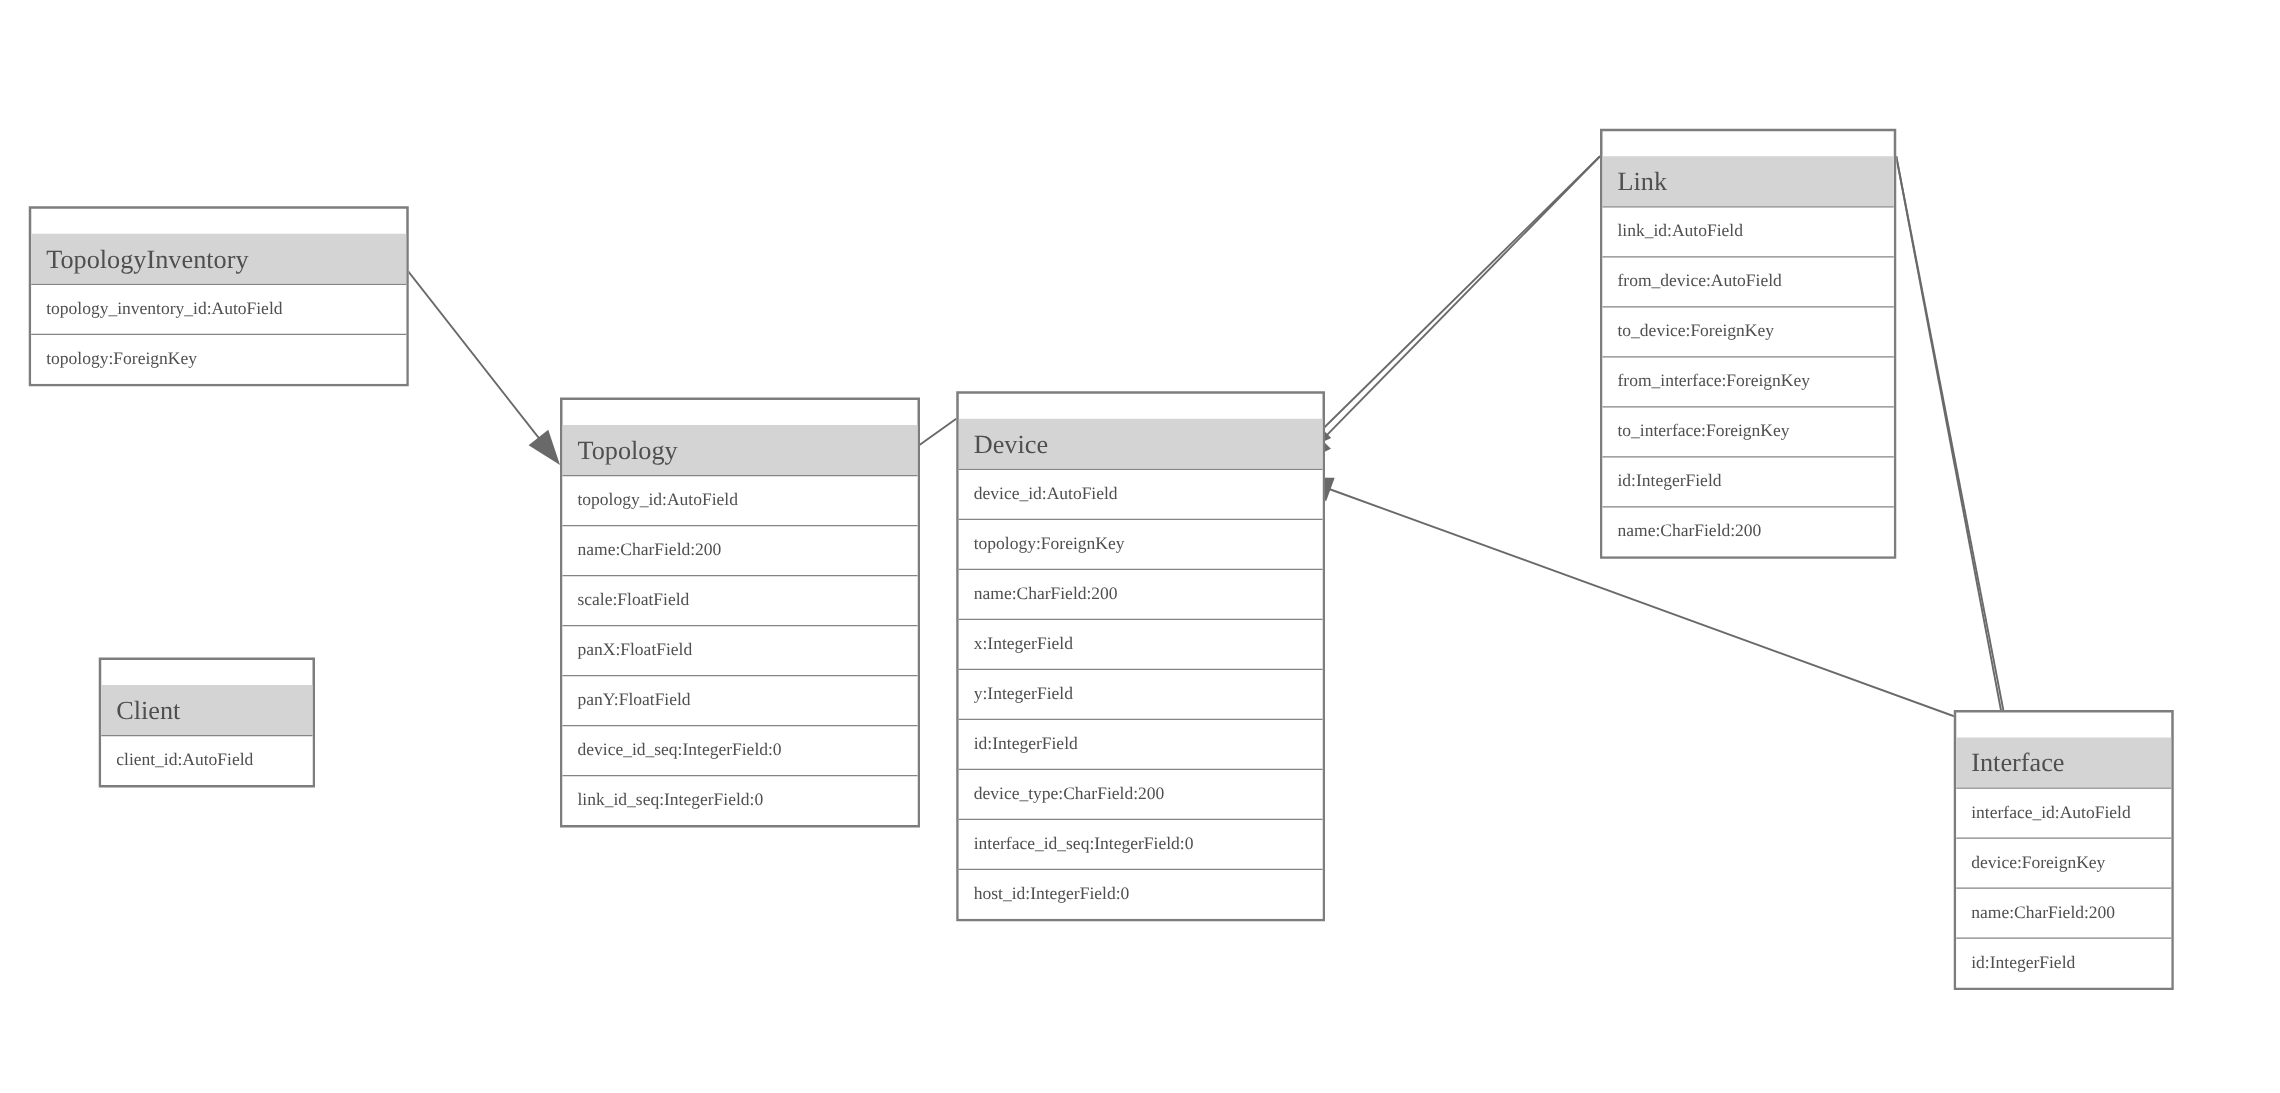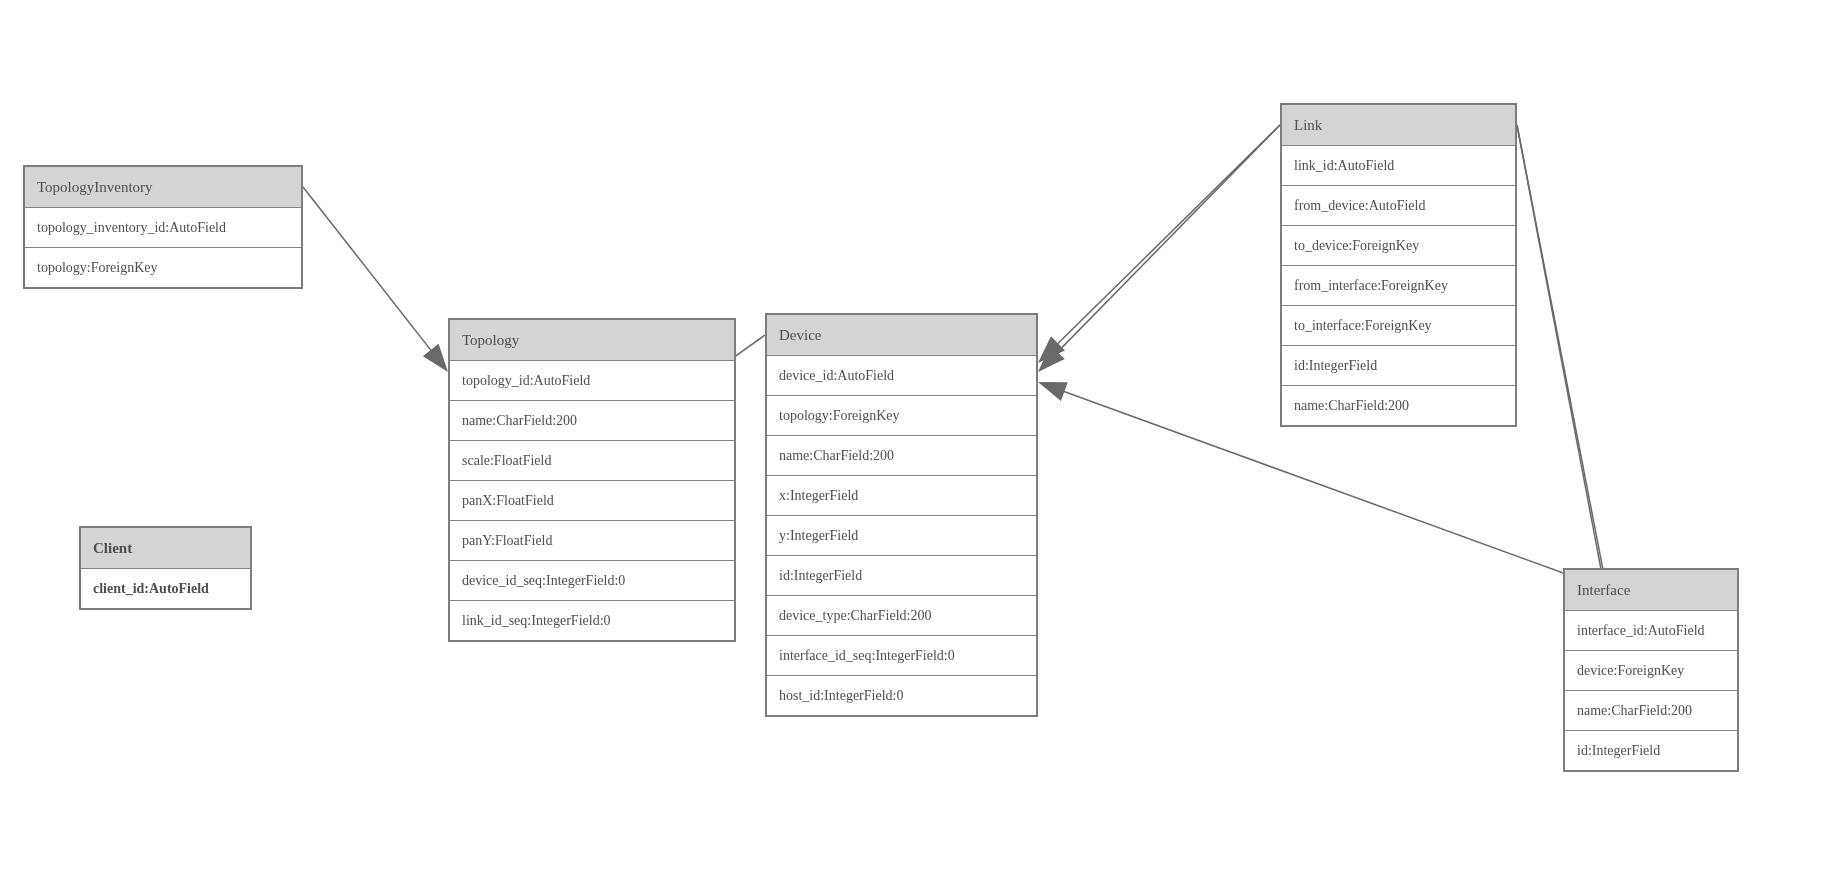--- a/index.html
+++ b/index.html
@@ -28,22 +28,23 @@
     background: var(--row-fill, #ffffff);
     border: 2px solid var(--border-color, #7d7d7d);
     color: var(--text-color, #4f4f4f);
   }
   .entity-header {
     box-sizing: border-box;
     height: 40px;
     display: flex;
     align-items: center;
     padding: 0 12px;
-    font-size: 15px;
+    font-size: 21px;
     background: var(--header-fill, #d4d4d4);
+    margin-top: 20px;
   }
   .entity-row {
     box-sizing: border-box;
     height: 40px;
     display: flex;
     align-items: center;
     padding: 0 12px;
     font-size: 14px;
     border-top: 1.5px solid var(--separator-color, #848484);
     background: var(--row-fill, #ffffff);
@@ -79,40 +80,40 @@
       <g>
         <line x1="1517" y1="125" x2="1605.4440439931848" y2="582.4363995776545" stroke="#696969" stroke-width="1.5"></line>
         <polygon points="1610,606 1594.866551149405,580.4074478434366 1614.5028848346928,576.6108178377572" fill="#696969"></polygon>
       </g>
       <g>
         <line x1="1517" y1="125" x2="1605.542352080125" y2="593.4176045529205" stroke="#696969" stroke-width="1.5"></line>
         <polygon points="1610,617 1594.9734126571961,591.3445586116884 1614.6254088630958,587.6298520117928" fill="#696969"></polygon>
       </g>
     </svg>
   <div>
-      <div class="entity" style="left: 23px; top: 165px; width: 280px;">
+      <div class="entity" style="left: 23px; top: 165px; width: 304px;">
         <div class="entity-header">TopologyInventory</div>
         <div class="entity-row">topology_inventory_id:AutoField</div>
         <div class="entity-row">topology:ForeignKey</div>
       </div>
       <div class="entity" style="left: 448px; top: 318px; width: 288px;">
         <div class="entity-header">Topology</div>
         <div class="entity-row">topology_id:AutoField</div>
         <div class="entity-row">name:CharField:200</div>
         <div class="entity-row">scale:FloatField</div>
         <div class="entity-row">panX:FloatField</div>
         <div class="entity-row">panY:FloatField</div>
         <div class="entity-row">device_id_seq:IntegerField:0</div>
         <div class="entity-row">link_id_seq:IntegerField:0</div>
       </div>
-      <div class="entity" style="left: 79px; top: 526px; width: 173px; font-weight: bold;">
+      <div class="entity" style="left: 79px; top: 526px; width: 173px;">
         <div class="entity-header">Client</div>
         <div class="entity-row">client_id:AutoField</div>
       </div>
-      <div class="entity" style="left: 765px; top: 313px; width: 273px;">
+      <div class="entity" style="left: 765px; top: 313px; width: 295px;">
         <div class="entity-header">Device</div>
         <div class="entity-row">device_id:AutoField</div>
         <div class="entity-row">topology:ForeignKey</div>
         <div class="entity-row">name:CharField:200</div>
         <div class="entity-row">x:IntegerField</div>
         <div class="entity-row">y:IntegerField</div>
         <div class="entity-row">id:IntegerField</div>
         <div class="entity-row">device_type:CharField:200</div>
         <div class="entity-row">interface_id_seq:IntegerField:0</div>
         <div class="entity-row">host_id:IntegerField:0</div>

